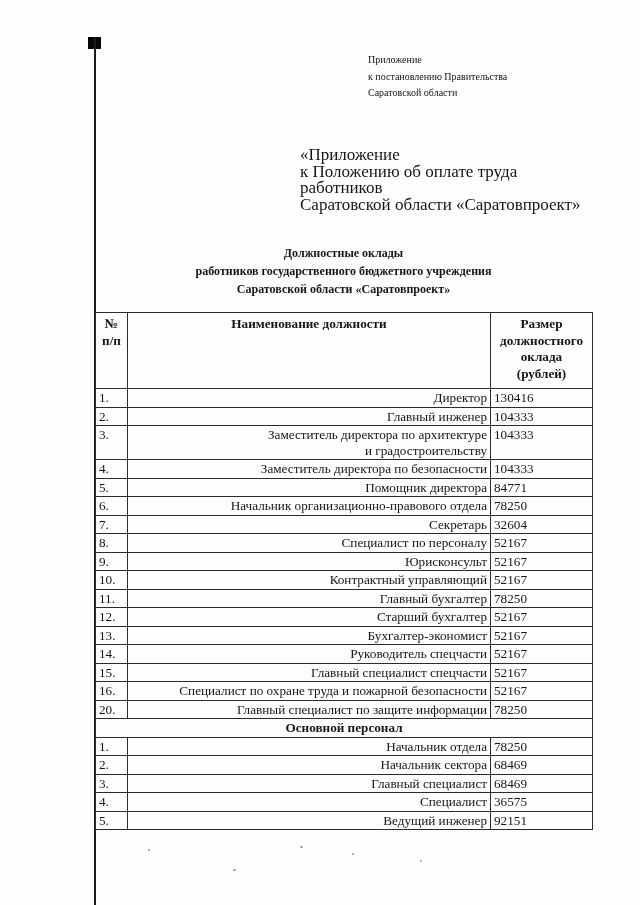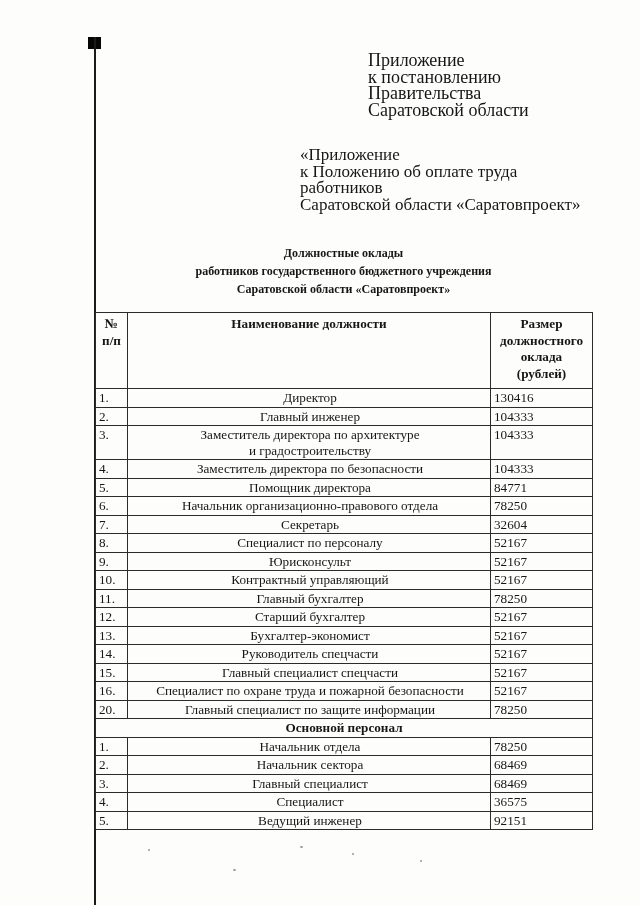--- a/index.html
+++ b/index.html
@@ -26,21 +26,21 @@
   }
   .speck { position:absolute; background:#9a9a94; border-radius:50%; }
   .speck.s1 { left:300px; top:846px; width:3px; height:2px; }
   .speck.s2 { left:352px; top:853px; width:2px; height:2px; }
   .speck.s3 { left:233px; top:869px; width:3px; height:2px; }
   .speck.s4 { left:420px; top:860px; width:2px; height:2px; }
   .speck.s5 { left:148px; top:849px; width:2px; height:2px; }
 
   .header-right {
     position:absolute; left:368px; top:52px; width:232px;
-    font-size:18px; line-height:16.5px; text-align:left;
+    font-size:10px; line-height:16.5px; text-align:left;
   }
   .subheader {
     position:absolute; left:300px; top:147px; width:298px;
     font-size:17px; line-height:16.5px; 
   }
   .doc-title {
     position:absolute; left:95px; top:244px; width:497px;
     font-size:12px; line-height:18px; font-weight:bold; text-align:center;
   }
   table.salary-table {
@@ -68,21 +68,21 @@
   .salary-table td {
     height:18px;
     line-height:15.5px;
     padding:1px 3px;
   }
   td.section-cell {
     text-align:center;
     font-weight:bold;
   }
   td.num-cell { text-align:left; padding-left:3px; }
-  td.name-cell { text-align:center; padding-left:5px; white-space:pre-line; }
+  td.name-cell { text-align:right; padding-left:5px; white-space:pre-line; }
   td.salary-cell { }
 </style>
 </head>
 <body>
 
 <div class="page">
 
   <div class="artifact-square"></div>
   <div class="artifact-line"></div>
 

